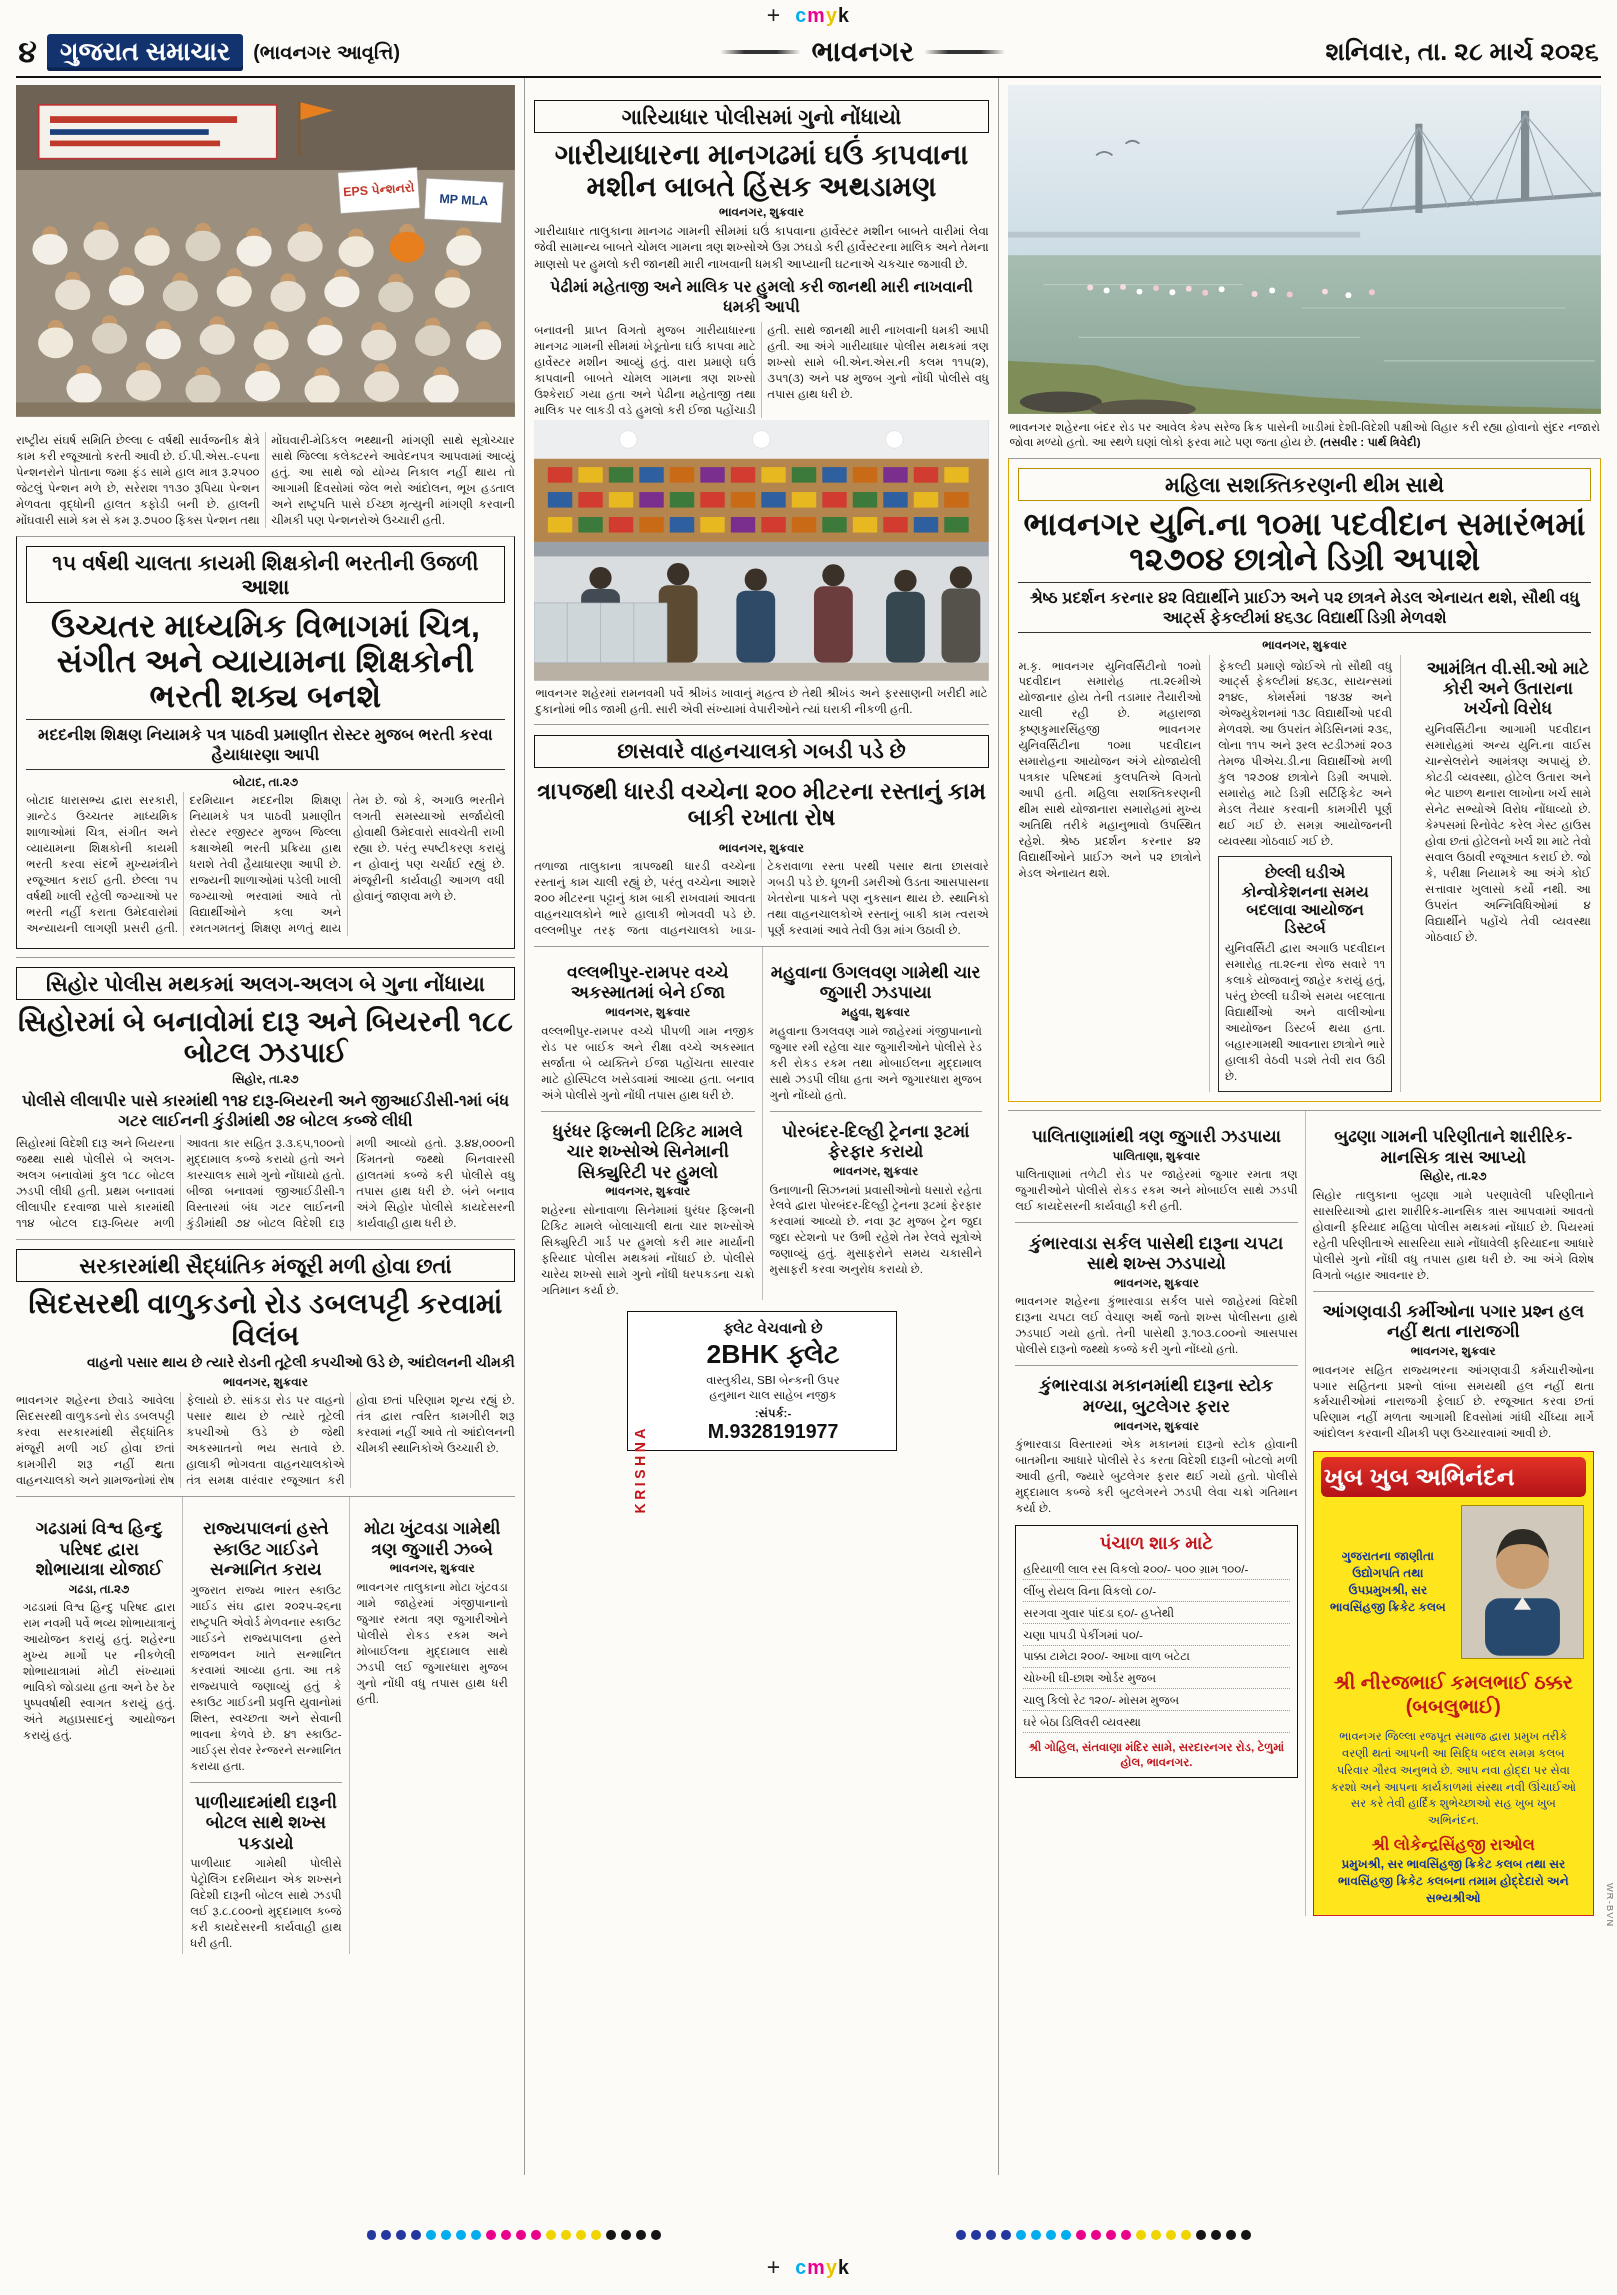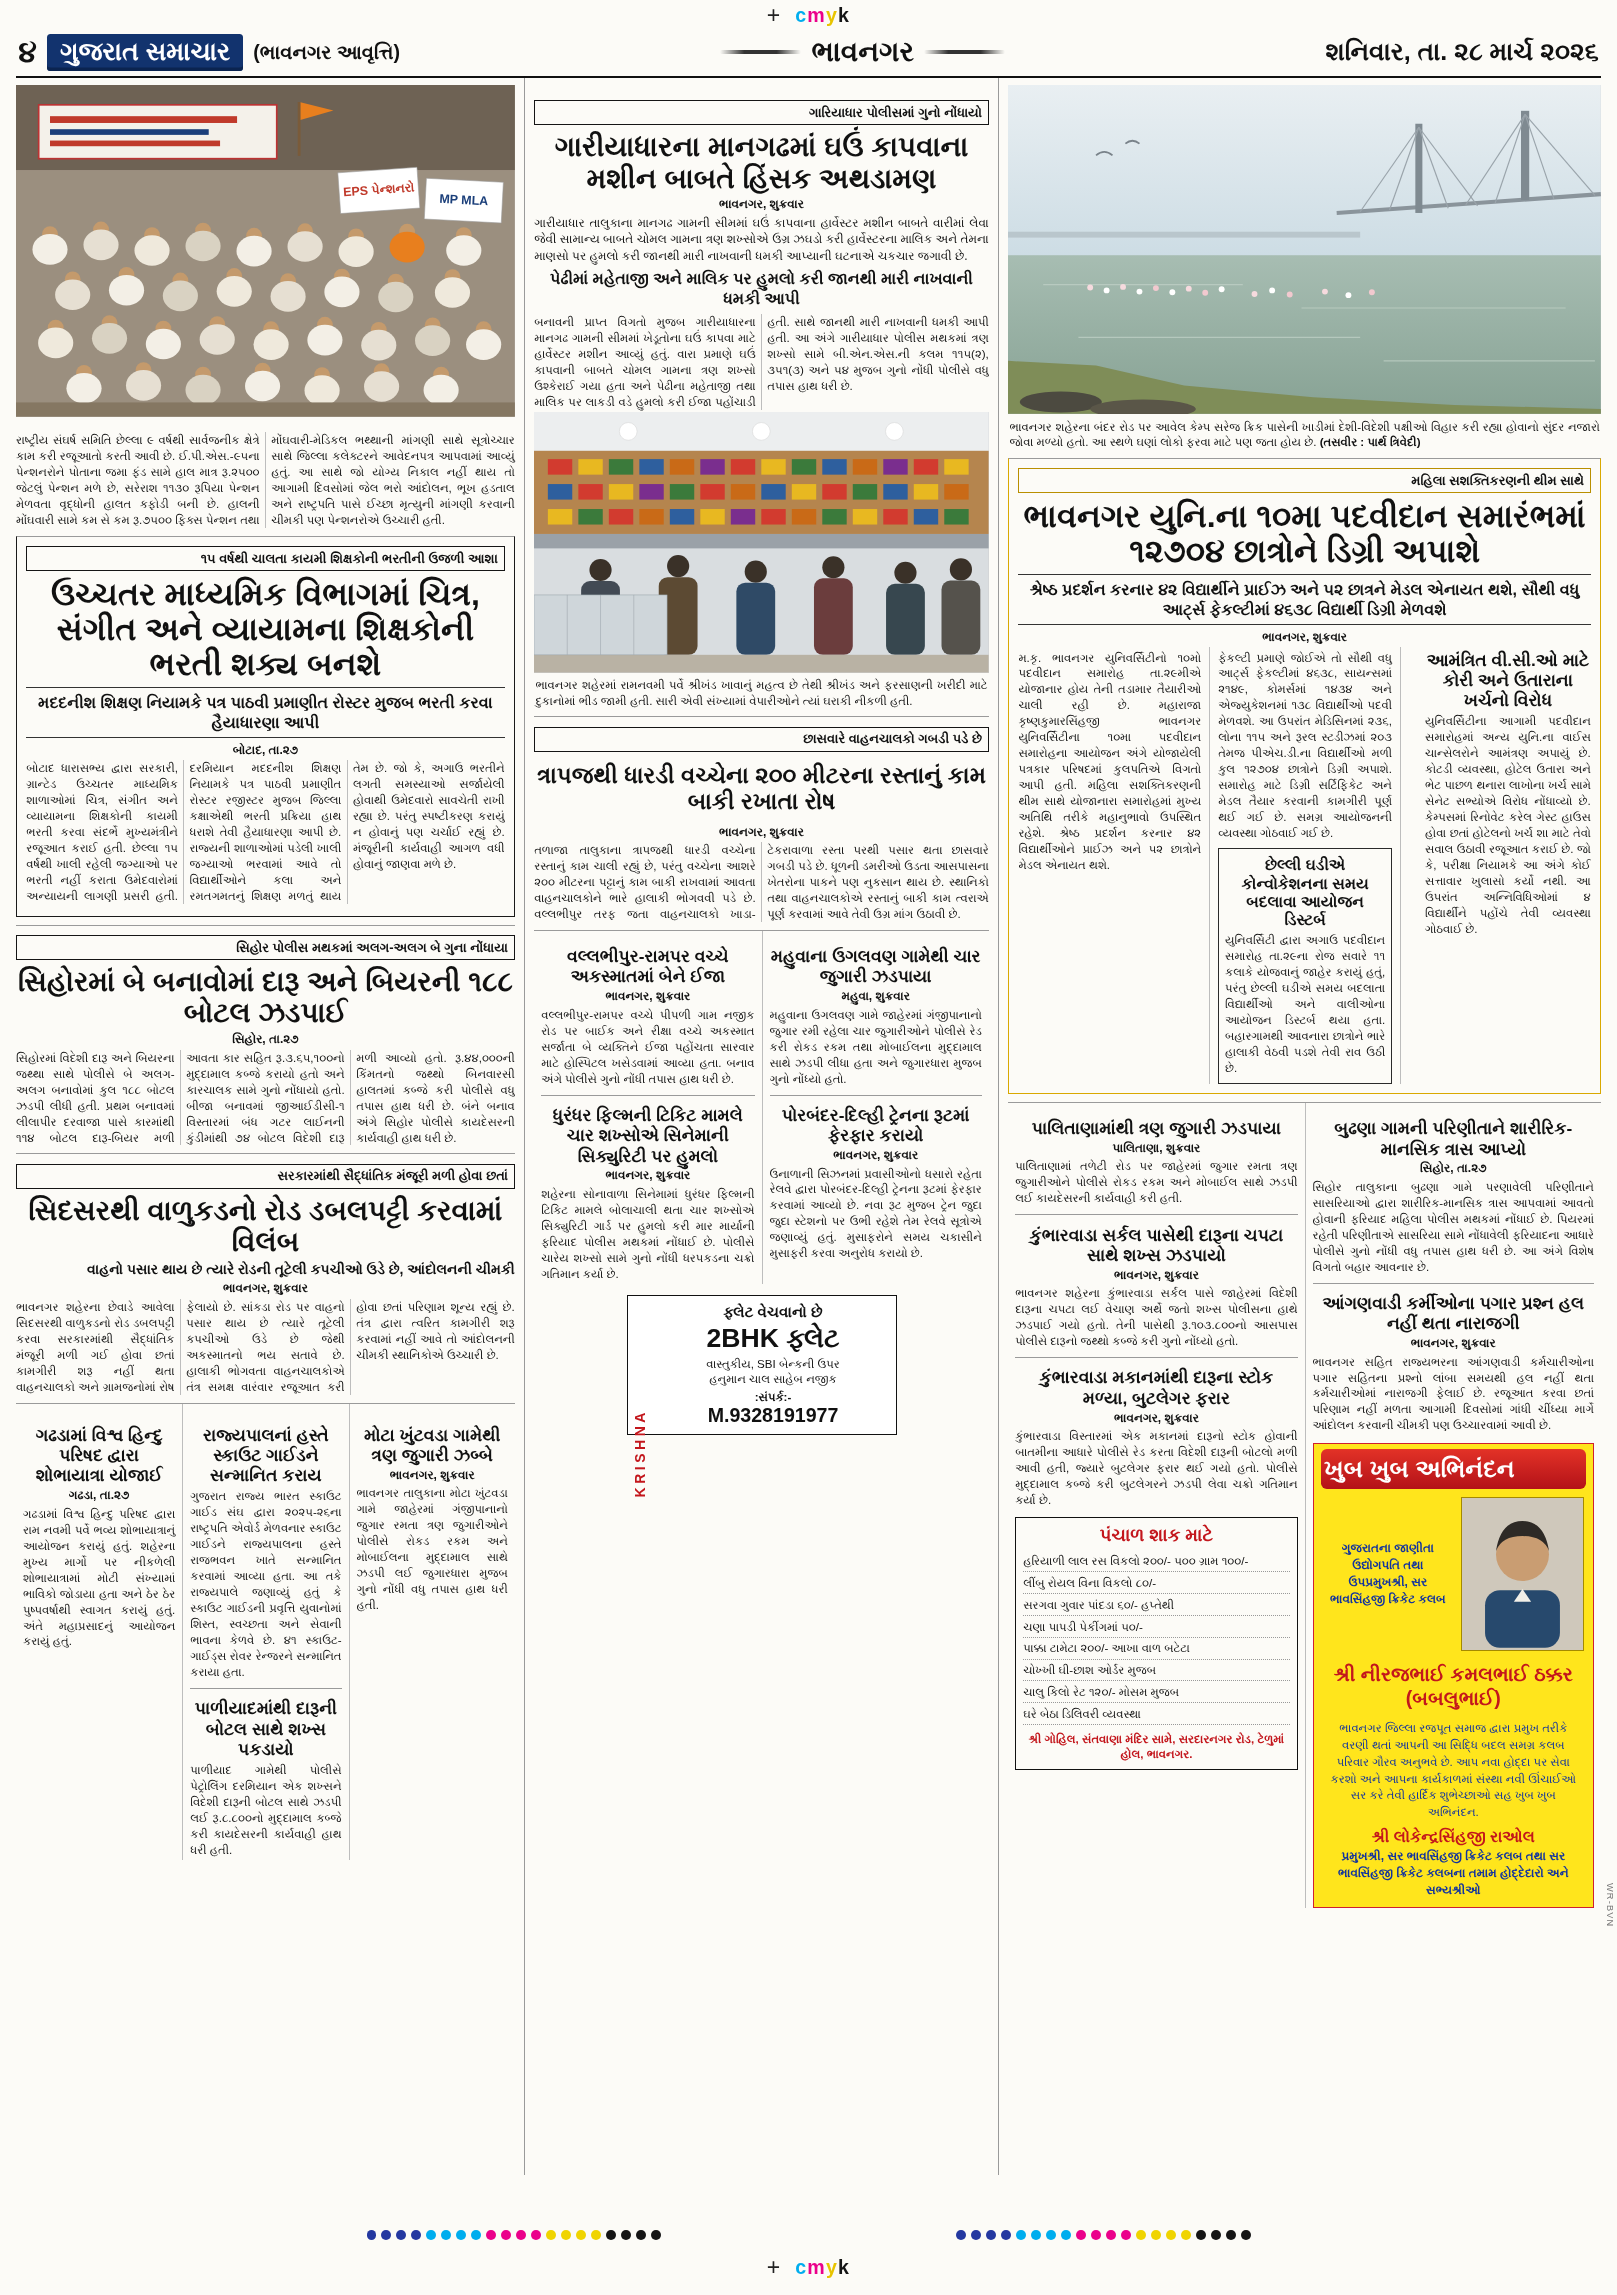--- a/index.html
+++ b/index.html
@@ -24,21 +24,21 @@
   .mh-right{font-size:25px;font-weight:700;}
   
   .content{display:grid;grid-template-columns:508px 474px 1fr;margin:0 16px;height:2097px;overflow:hidden;}
   .cg{padding:7px 9.2px 0 9.2px;min-width:0;}
   .cg.first{padding-left:0;}
   .cg+.cg{border-left:0.6px solid #9a9a9a;}
   .cg.last{padding-right:0;}
   
   article.art{border-top:0.6px solid #9a9a9a;padding-top:7px;margin-top:8px;}
   article.art.first{border-top:none;margin-top:5.8px;}
-  .kicker{border:1.2px solid #151515;font-weight:800;text-align:right;font-size:13px;padding:3.5px 5.8px;margin:2.3px 0 5.8px 0;}
+  .kicker{border:1.2px solid #151515;font-weight:800;text-align:center;font-size:21px;padding:3.5px 5.8px;margin:2.3px 0 5.8px 0;}
   .kicker.gold{border-color:#b98f00;}
   .h-xl{font-size:32px;line-height:1.1;font-weight:800;text-align:center;margin:3.5px 0;}
   .h-lg{font-size:28px;line-height:1.12;font-weight:800;text-align:center;margin:3.5px 0;}
   .h-md{font-size:23px;line-height:1.15;font-weight:800;text-align:center;margin:10px 0;}
   .h-sm{font-size:17.3px;line-height:1.18;font-weight:800;text-align:center;margin:2.3px 0;}
   .date{font-size:12px;font-weight:700;text-align:center;margin:2.3px 0 3.5px 0;}
   .sub{font-size:16px;font-weight:700;text-align:center;margin:4.6px 0;line-height:1.25;}
   .sub.rule{border-top:1.2px solid #333;border-bottom:1.2px solid #333;padding:4.6px 2.3px;}
   .sub2{font-size:14px;font-weight:700;text-align:right;margin:3.5px 0;}
   .body{font-size:11.6px;line-height:1.38;text-align:justify;margin:2.3px 0;}
@@ -193,20 +193,21 @@
         <h2 class="h-xl">ઉચ્ચતર માધ્યમિક વિભાગમાં ચિત્ર, સંગીત અને વ્યાયામના શિક્ષકોની ભરતી શક્ય બનશે</h2>
         <div class="sub rule">મદદનીશ શિક્ષણ નિયામકે પત્ર પાઠવી પ્રમાણીત રોસ્ટર મુજબ ભરતી કરવા હૈયાધારણા આપી</div>
         <div class="date">બોટાદ, તા.૨૭</div>
         <p class="body cols3">બોટાદ ધારાસભ્ય દ્વારા સરકારી, ગ્રાન્ટેડ ઉચ્ચતર માધ્યમિક શાળાઓમાં ચિત્ર, સંગીત અને વ્યાયામના શિક્ષકોની કાયમી ભરતી કરવા સંદર્ભે મુખ્યમંત્રીને રજૂઆત કરાઈ હતી. છેલ્લા ૧૫ વર્ષથી ખાલી રહેલી જગ્યાઓ પર ભરતી નહીં કરાતા ઉમેદવારોમાં અન્યાયની લાગણી પ્રસરી હતી. દરમિયાન મદદનીશ શિક્ષણ નિયામકે પત્ર પાઠવી પ્રમાણીત રોસ્ટર રજીસ્ટર મુજબ જિલ્લા કક્ષાએથી ભરતી પ્રક્રિયા હાથ ધરાશે તેવી હૈયાધારણા આપી છે. રાજ્યની શાળાઓમાં પડેલી ખાલી જગ્યાઓ ભરવામાં આવે તો વિદ્યાર્થીઓને કલા અને રમતગમતનું શિક્ષણ મળતું થાય તેમ છે. જો કે, અગાઉ ભરતીને લગતી સમસ્યાઓ સર્જાયેલી હોવાથી ઉમેદવારો સાવચેતી રાખી રહ્યા છે. પરંતુ સ્પષ્ટીકરણ કરાયું ન હોવાનું પણ ચર્ચાઈ રહ્યું છે. મંજૂરીની કાર્યવાહી આગળ વધી હોવાનું જાણવા મળે છે.</p>
       </article>
 
       <article class="art">
         <div class="kicker">સિહોર પોલીસ મથકમાં અલગ-અલગ બે ગુના નોંધાયા</div>
         <h2 class="h-lg">સિહોરમાં બે બનાવોમાં દારૂ અને બિયરની ૧૮૮ બોટલ ઝડપાઈ</h2>
         <div class="date">સિહોર, તા.૨૭</div>
+        <div class="sub">પોલીસે લીલાપીર પાસે કારમાંથી ૧૧૪ દારૂ-બિયરની અને જીઆઈડીસી-૧માં બંધ ગટર લાઈનની કુંડીમાંથી ૭૪ બોટલ કબ્જે લીધી</div>
         <p class="body cols3">સિહોરમાં વિદેશી દારૂ અને બિયરના જથ્થા સાથે પોલીસે બે અલગ-અલગ બનાવોમાં કુલ ૧૮૮ બોટલ ઝડપી લીધી હતી. પ્રથમ બનાવમાં લીલાપીર દરવાજા પાસે કારમાંથી ૧૧૪ બોટલ દારૂ-બિયર મળી આવતા કાર સહિત રૂ.૩.૬૫,૧૦૦નો મુદ્દામાલ કબ્જે કરાયો હતો અને કારચાલક સામે ગુનો નોંધાયો હતો. બીજા બનાવમાં જીઆઈડીસી-૧ વિસ્તારમાં બંધ ગટર લાઈનની કુંડીમાંથી ૭૪ બોટલ વિદેશી દારૂ મળી આવ્યો હતો. રૂ.૪૪,૦૦૦ની કિંમતનો જથ્થો બિનવારસી હાલતમાં કબ્જે કરી પોલીસે વધુ તપાસ હાથ ધરી છે. બંને બનાવ અંગે સિહોર પોલીસે કાયદેસરની કાર્યવાહી હાથ ધરી છે.</p>
       </article>
 
       <article class="art">
         <div class="kicker">સરકારમાંથી સૈદ્ધાંતિક મંજૂરી મળી હોવા છતાં</div>
         <h2 class="h-lg">સિદસરથી વાળુકડનો રોડ ડબલપટ્ટી કરવામાં વિલંબ</h2>
         <div class="sub2">વાહનો પસાર થાય છે ત્યારે રોડની તૂટેલી કપચીઓ ઉડે છે, આંદોલનની ચીમકી</div>
         <div class="date">ભાવનગર, શુક્રવાર</div>
         <p class="body cols3">ભાવનગર શહેરના છેવાડે આવેલા સિદસરથી વાળુકડનો રોડ ડબલપટ્ટી કરવા સરકારમાંથી સૈદ્ધાંતિક મંજૂરી મળી ગઈ હોવા છતાં કામગીરી શરૂ નહીં થતા વાહનચાલકો અને ગ્રામજનોમાં રોષ ફેલાયો છે. સાંકડા રોડ પર વાહનો પસાર થાય છે ત્યારે તૂટેલી કપચીઓ ઉડે છે જેથી અકસ્માતનો ભય સતાવે છે. હાલાકી ભોગવતા વાહનચાલકોએ તંત્ર સમક્ષ વારંવાર રજૂઆત કરી હોવા છતાં પરિણામ શૂન્ય રહ્યું છે. તંત્ર દ્વારા ત્વરિત કામગીરી શરૂ કરવામાં નહીં આવે તો આંદોલનની ચીમકી સ્થાનિકોએ ઉચ્ચારી છે.</p>
       </article>

